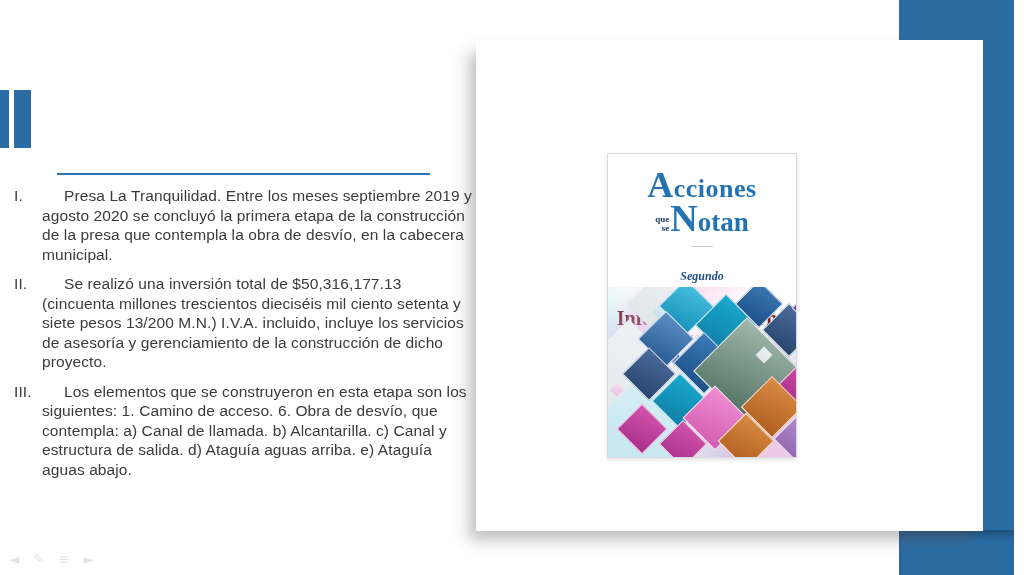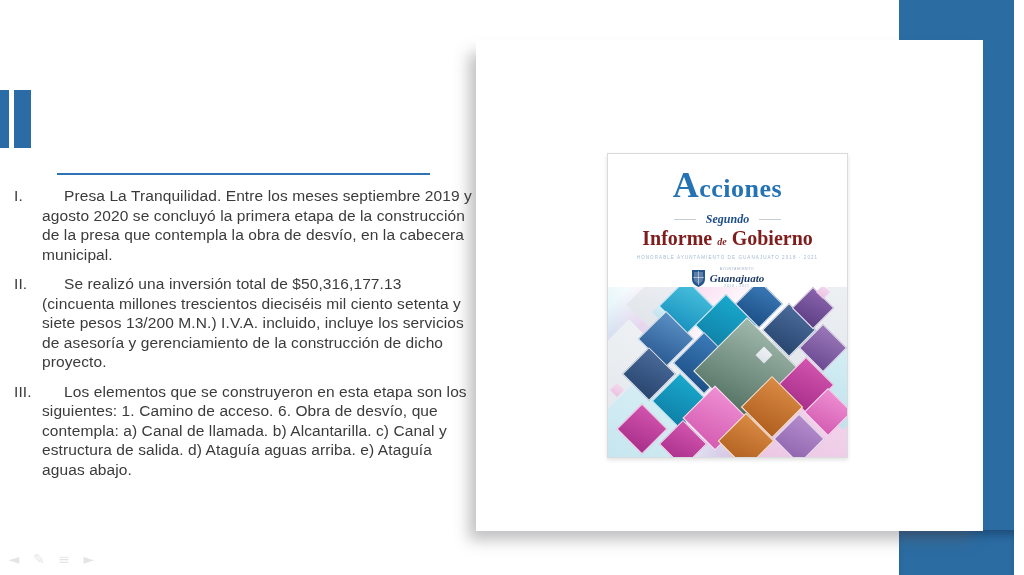--- a/index.html
+++ b/index.html
@@ -33,35 +33,35 @@
 
   
   .content-panel {
     position:absolute; left:476px; top:40px; width:507px; height:491px;
     background:#ffffff;
     box-shadow:-9px 11px 14px -2px rgba(90,90,95,.38);
   }
 
   
   .cover {
-    position:absolute; left:607px; top:153px; width:241px; height:305px;
+    position:absolute; left:607px; top:153px; width:190px; height:305px;
     background:#ffffff; border:1px solid #d9dcde;
     box-shadow:0 2px 4px rgba(0,0,0,.12);
     overflow:hidden; text-align:center;
   }
   .cover-logo { margin-top:13px; line-height:1; color:#2673b4;
     font-family:"Liberation Serif","DejaVu Serif",serif; font-weight:bold; }
   .cover-logo .row1 { font-size:26px; letter-spacing:.5px; }
   .cover-logo .row1 .cap { font-size:36px; }
   .cover-logo .row2 { display:flex; justify-content:center; align-items:flex-end; margin-top:-4px; }
   .quese { display:flex; flex-direction:column; align-items:flex-end;
     font-size:9px; color:#16395f; font-weight:bold; line-height:9px; margin:0 1px 4px 0; }
   .notan { font-size:27px; }
   .notan .cap { font-size:38px; }
-  .segundo-row { display:flex; align-items:center; justify-content:center; gap:10px; margin-top:9px; }
+  .segundo-row { display:flex; align-items:center; justify-content:center; gap:22px; margin-top:9px;flex-direction:column; }
   .segundo-row .dash { width:22px; height:1px; background:#c7cdd4; }
   .segundo { font-family:"Liberation Serif","DejaVu Serif",serif; font-style:italic;
     font-weight:bold; font-size:12px; color:#1d4e89; }
   .informe { font-family:"Liberation Serif","DejaVu Serif",serif; font-weight:bold;
     font-size:20px; color:#7f1d1d; line-height:20px; margin-top:1px; }
   .informe .de { font-size:10px; font-style:italic; }
   .cover-caption { font-size:4.5px; letter-spacing:1.1px; color:#a3bad2; margin-top:3px; }
   .seal-row { display:flex; align-items:center; justify-content:center; gap:4px; margin-top:8px; }
   .seal-text-stack { display:flex; flex-direction:column; align-items:center; line-height:1; }
   .seal-tiny { font-size:3.5px; letter-spacing:.6px; color:#9fb0c6; }
@@ -106,20 +106,27 @@
   </div>
   <div class="bullet">
     <span class="num">III.</span>
     <span class="body">Los elementos que se construyeron en esta etapa son los siguientes: 1. Camino de acceso. 6. Obra de desvío, que contempla: a) Canal de llamada. b) Alcantarilla. c) Canal y estructura de salida. d) Ataguía aguas arriba. e) Ataguía aguas abajo.</span>
   </div>
 </div>
 
 <div class="cover">
   <div class="cover-logo">
     <div class="row1"><span class="cap">A</span><span>cciones</span></div>
+    <div class="row2">
+      <span class="quese">
+          <span>que</span>
+          <span>se</span>
+        </span>
+      <span class="notan"><span class="cap">N</span><span>otan</span></span>
+    </div>
   </div>
   <div class="segundo-row">
     <span class="dash"></span>
     <span class="segundo">Segundo</span>
     <span class="dash"></span>
   </div>
   <div class="informe"><span>Informe</span> <span class="de">de</span> <span>Gobierno</span></div>
   <div class="cover-caption">HONORABLE AYUNTAMIENTO DE GUANAJUATO 2018 - 2021</div>
   <div class="seal-row">
     <svg width="15" height="19" viewBox="0 0 15 19">

